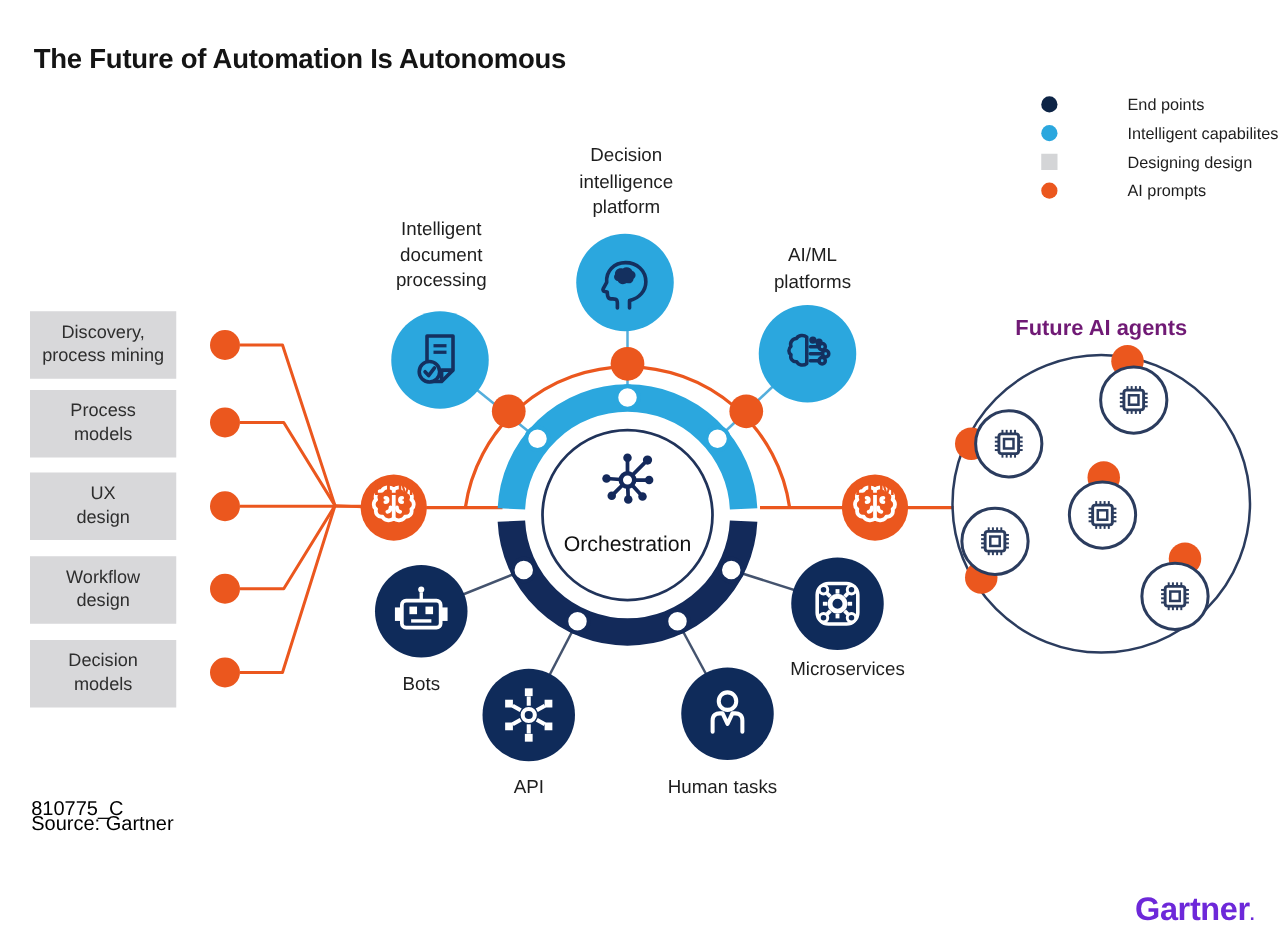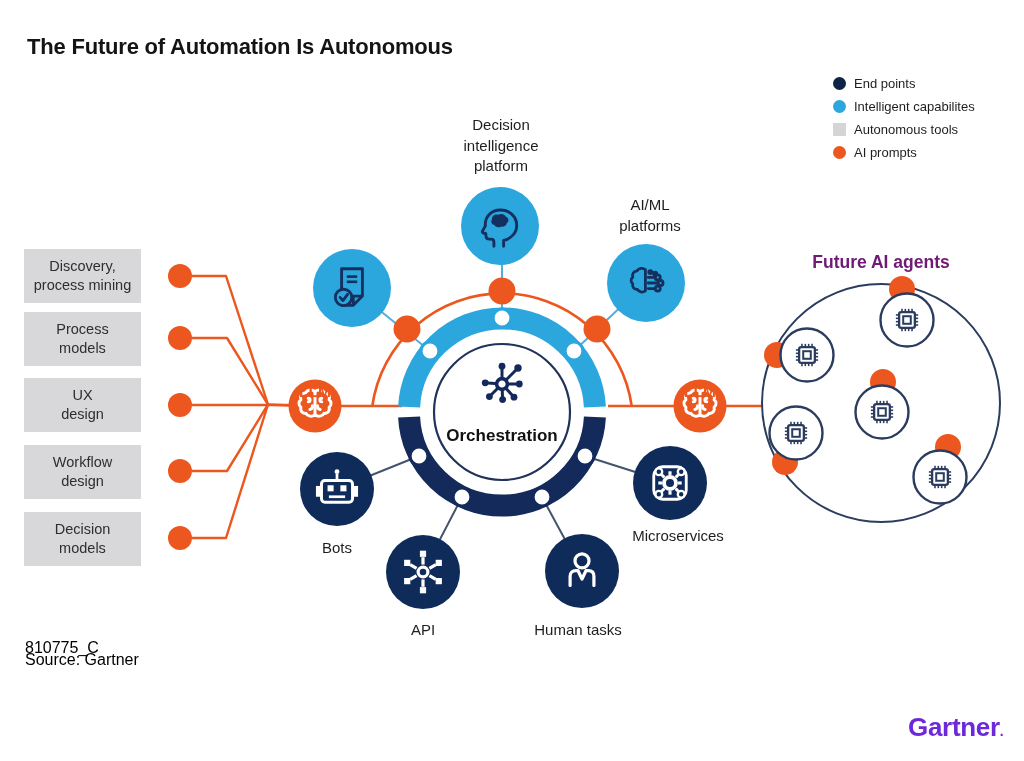--- a/index.html
+++ b/index.html
@@ -6,30 +6,30 @@
   body { background:#ffffff; font-family:"Liberation Sans", sans-serif; }
   .stage { position:relative; width:1024px; height:761px; background:#ffffff; overflow:hidden; }
   .page-title { position:absolute; left:27px; top:34px; font-size:22px; font-weight:bold;
                 color:#141414; letter-spacing:-0.2px; }
   svg.diagram { position:absolute; left:0; top:0; }
 
   .legend { position:absolute; left:833px; top:75px; display:flex; flex-direction:column; gap:6px; }
   .legend-row { display:flex; align-items:center; gap:8px; height:17px; }
   .legend-marker { width:13px; height:13px; flex:0 0 13px; }
   .legend-marker.circle { border-radius:50%; }
-  .legend-label { font-size:13px; color:#1e1e1e; white-space:nowrap; }
+  .legend-label { font-size:13px; color:#1e1e1e; white-space:nowrap;margin-left:48px; }
 
   .toolbox { position:absolute; left:24px; width:117px; height:54px; background:#D8D8DA;
              display:flex; align-items:center; justify-content:center; text-align:center;
              white-space:pre-line; font-size:14.5px; line-height:1.3; color:#2e2e2e; }
 
   .lbl { position:absolute; transform:translateX(-50%); text-align:center; white-space:pre-line;
          font-size:15px; line-height:1.38; color:#1e1e1e; }
   .lbl.llm { color:#EB571E; font-weight:bold; font-size:15.5px;margin-top:28px; }
-  .lbl.strong { font-weight:bold; font-size:17px; color:#111; }
+  .lbl.strong { font-weight:normal; font-size:17px; color:#111; }
   .lbl.agents-title { font-weight:bold; font-size:17.5px; color:#701a75; }
 
   .source-text { position:absolute; left:25px; font-size:16px; color:#000000; }
   .brand-logo { position:absolute; left:908px; top:712px; font-size:26px; font-weight:bold;
                 color:#6d28d9; letter-spacing:-0.3px; }
   .brand-logo .logomark { font-size:14px; }
 </style>
 </head>
 <body>
 
@@ -289,39 +289,42 @@
     <div class="legend-row">
       <span class="legend-marker circle" style="background-color: rgb(13, 36, 70);"></span>
       <span class="legend-label">End points</span>
     </div>
     <div class="legend-row">
       <span class="legend-marker circle" style="background-color: rgb(43, 167, 222);"></span>
       <span class="legend-label">Intelligent capabilites</span>
     </div>
     <div class="legend-row">
       <span class="legend-marker square" style="background-color: rgb(212, 213, 215);"></span>
-      <span class="legend-label">Autonomous tools</span>
+      <span class="legend-label">Designing design</span>
     </div>
     <div class="legend-row">
       <span class="legend-marker circle" style="background-color: rgb(235, 87, 30);"></span>
       <span class="legend-label">AI prompts</span>
     </div>
   </div>
 
   <div class="toolbox" style="top:249px">Discovery,
 process mining</div>
   <div class="toolbox" style="top:312px">Process
 models</div>
   <div class="toolbox" style="top:378px">UX
 design</div>
   <div class="toolbox" style="top:445px">Workflow
 design</div>
   <div class="toolbox" style="top:512px">Decision
 models</div>
 
+  <div class="lbl" style="left:353px;top:174px">Intelligent
+document
+processing</div>
   <div class="lbl" style="left:501px;top:115px">Decision
 intelligence
 platform</div>
   <div class="lbl" style="left:650px;top:195px">AI/ML
 platforms</div>
   <div class="lbl llm" style="left:315px;top:353px">LLM</div>
   <div class="lbl llm" style="left:700px;top:353px">LLM</div>
   <div class="lbl strong" style="left:502px;top:424px">Orchestration</div>
   <div class="lbl" style="left:337px;top:538px">Bots</div>
   <div class="lbl" style="left:423px;top:620px">API</div>

